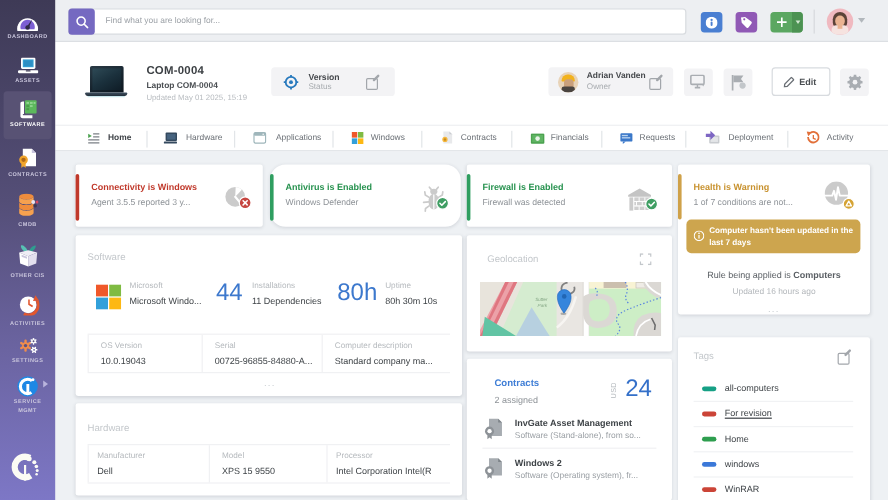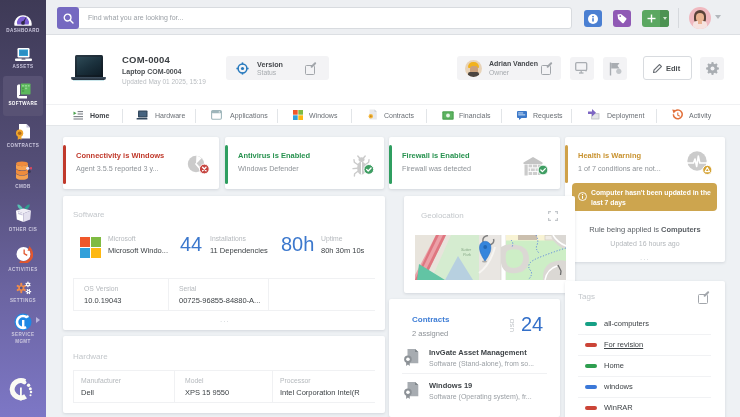--- a/index.html
+++ b/index.html
@@ -235,21 +235,21 @@
   <div class="sc-title" style="color:#c0392b;">Connectivity is Windows</div>
   <div class="sc-sub">Agent 3.5.5 reported 3 y...</div>
   <svg width="24" height="24" viewBox="0 0 24 24" style="position:absolute;left:124px;top:18px;">
     <circle cx="9" cy="9" r="8.2" fill="#cbcbcb"></circle>
     <path d="M9 9 L9.4 0.8 A8.2 8.2 0 0 1 14.6 3.2 Z" fill="#fff"></path>
     <path d="M9 9 L12.6 13.2" stroke="#fff" stroke-width="1.8" stroke-linecap="round"></path>
     <circle cx="17.3" cy="14" r="4.9" fill="#c64540" stroke="#fff" stroke-width="1"></circle>
     <path d="M15.6 12.3 L19 15.7 M19 12.3 L15.6 15.7" stroke="#fff" stroke-width="1.3" stroke-linecap="round"></path>
   </svg>
 </div>
-<div class="card" style="left:225px; top:137px; width:159px; height:52px;">
+<div class="card" style="left:225px; top:137px; width:159px; height:52px;border-radius:13px;">
   <div class="stripe" style="background:#2f9e60;"></div>
   <div class="sc-title" style="color:#27924f;">Antivirus is Enabled</div>
   <div class="sc-sub">Windows Defender</div>
   <svg width="24" height="24" viewBox="0 0 24 24" style="position:absolute;left:126px;top:18px;">
     <g>
       <ellipse cx="10.5" cy="4.6" rx="3" ry="2.4" fill="#cbcbcb"></ellipse>
       <ellipse cx="10.5" cy="13" rx="4.4" ry="6.6" fill="#cbcbcb"></ellipse>
       <line x1="10.5" y1="7" x2="10.5" y2="19.6" stroke="#fff" stroke-width="1"></line>
       <g stroke="#cbcbcb" stroke-width="1.4" fill="none" stroke-linecap="round">
         <path d="M6.6 9.5 L3.4 7.4 L3 4.8"></path>
@@ -342,20 +342,24 @@
     <div class="abs" style="left:95px; top:0; bottom:0; width:1px; background:#f0f1f3;"></div>
     <div class="abs" style="left:195px; top:0; bottom:0; width:1px; background:#f0f1f3;"></div>
     <div class="abs" style="left:11px; top:6px;">
         <div class="cell-label">OS Version</div>
         <div class="cell-value">10.0.19043</div>
       </div>
     <div class="abs" style="left:106px; top:6px;">
         <div class="cell-label">Serial</div>
         <div class="cell-value">00725-96855-84880-A...</div>
       </div>
+    <div class="abs" style="left:206px; top:6px;">
+        <div class="cell-label">Computer description</div>
+        <div class="cell-value">Standard company ma...</div>
+      </div>
   </div>
   <div class="dots" style="left:157px; top:119px;">...</div>
 </div>
 
 <div class="card" style="left:63px; top:336px; width:322px; height:77px;">
   <div class="sec-title" style="left:10px; top:16px;">Hardware</div>
   <div class="abs" style="left:10px; top:34px; width:302px; height:33px; border-top:1px solid #f0f1f3; border-bottom:1px solid #f0f1f3;">
     <div class="abs" style="left:0; top:0; bottom:0; width:1px; background:#f0f1f3;"></div>
     <div class="abs" style="left:101px; top:0; bottom:0; width:1px; background:#f0f1f3;"></div>
     <div class="abs" style="left:199px; top:0; bottom:0; width:1px; background:#f0f1f3;"></div>
@@ -367,21 +371,21 @@
         <div class="cell-label">Model</div>
         <div class="cell-value">XPS 15 9550</div>
       </div>
     <div class="abs" style="left:207px; top:6px;">
         <div class="cell-label">Processor</div>
         <div class="cell-value">Intel Corporation Intel(R</div>
       </div>
   </div>
 </div>
 
-<div class="card" style="left:404px; top:196px; width:171px; height:97px;">
+<div class="card" style="left:389px; top:196px; width:171px; height:97px;">
   <div class="sec-title" style="left:17px; top:15px;">Geolocation</div>
   <svg width="10" height="10" viewBox="0 0 10 10" style="position:absolute;left:144px;top:15px;">
     <g stroke="#c3c7cb" stroke-width="1.2" fill="none">
       <path d="M0.6 3 L0.6 0.6 L3 0.6"></path>
         <path d="M7 0.6 L9.4 0.6 L9.4 3"></path>
       <path d="M9.4 7 L9.4 9.4 L7 9.4"></path>
         <path d="M3 9.4 L0.6 9.4 L0.6 7"></path>
     </g>
   </svg>
   <svg width="151" height="45" viewBox="0 0 151 45" style="position:absolute;left:11px;top:39px;">
@@ -454,21 +458,21 @@
   <div class="abs" style="left:40px; top:49px; font-size:7.5px; font-weight:700; color:#3e4347;">InvGate Asset Management</div>
   <div class="abs" style="left:40px; top:61px; font-size:7px; color:#9ba0a5;">Software (Stand-alone), from so...</div>
   <div class="abs" style="left:13px; top:73.5px; width:145px; height:1px; background:#f0f1f3;"></div>
   <svg width="18" height="19" viewBox="0 0 20 21" style="position:absolute;left:14px;top:82px;">
     <path d="M5 1 L13.5 1 L17 4.5 L17 17 L5 17 Z" fill="#a7acb1"></path>
     <path d="M13.5 1 L13.5 4.5 L17 4.5 Z" fill="#7e8489"></path>
     <circle cx="5.5" cy="12.5" r="4.2" fill="#8d9297"></circle>
     <circle cx="5.5" cy="12.5" r="2" fill="#fff"></circle>
     <path d="M3.5 15.5 L3.5 20 L5.5 18.3 L7.5 20 L7.5 15.5 Z" fill="#8d9297"></path>
   </svg>
-  <div class="abs" style="left:40px; top:82px; font-size:7.5px; font-weight:700; color:#3e4347;">Windows 19</div>
+  <div class="abs" style="left:40px; top:82px; font-size:7.5px; font-weight:700; color:#3e4347;">Windows 2</div>
   <div class="abs" style="left:40px; top:94px; font-size:7px; color:#9ba0a5;">Software (Operating system), fr...</div>
 </div>
 
 <div class="card" style="left:565px; top:281px; width:160px; height:140px;">
   <div class="sec-title" style="left:13px; top:11px;">Tags</div>
   <div class="editic" style="left:133px; top:10px;"></div>
   <div class="abs" style="left:20px; top:41px; width:12px; height:3.5px; border-radius:2px; background:#16a085;"></div>
   <div class="abs" style="left:39px; top:38px; font-size:7.5px; color:#3e4347;">all-computers</div>
   <div class="abs" style="left:13px; top:53px; width:133px; height:1px; background:#f1f2f4;"></div>
   <div class="abs" style="left:20px; top:62px; width:12px; height:3.5px; border-radius:2px; background:#cb4437;"></div>

